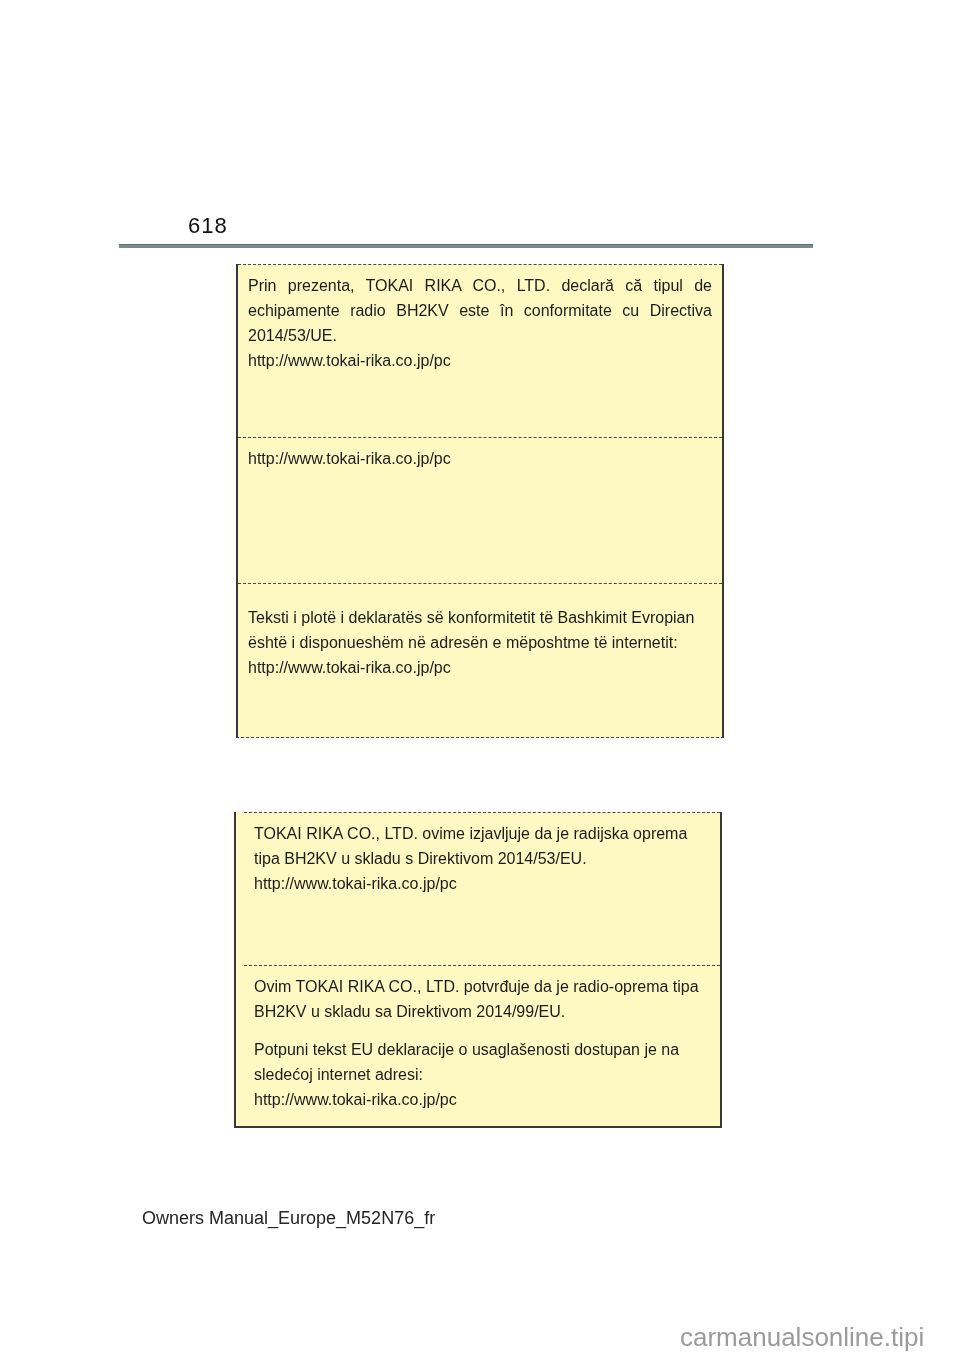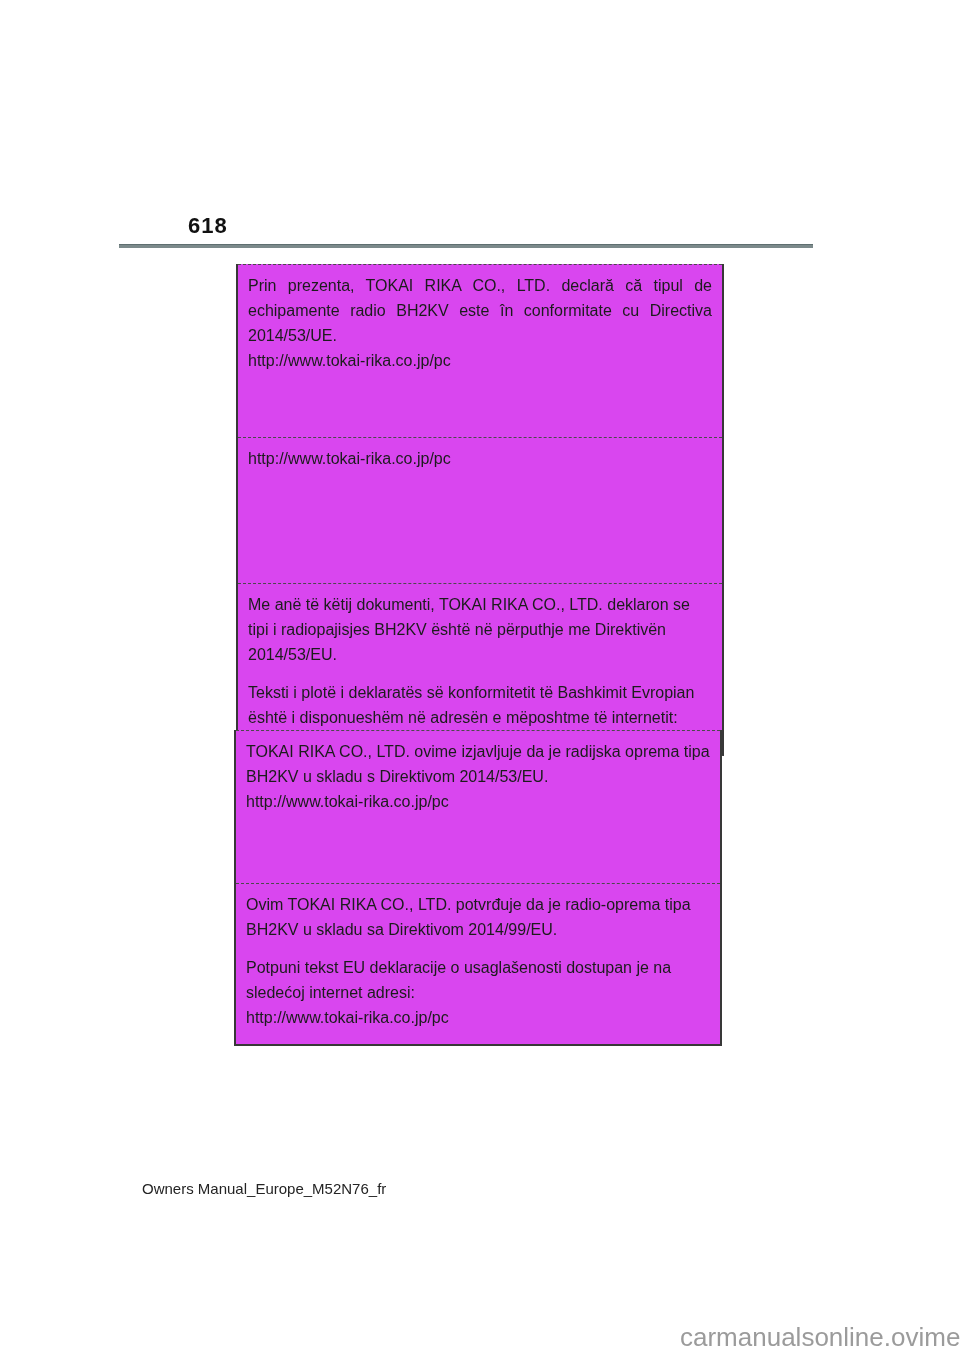--- a/index.html
+++ b/index.html
@@ -11,44 +11,44 @@
     font-family: "Liberation Sans", "DejaVu Sans", sans-serif;
     color: #1c1c1c;
     overflow: hidden;
   }
 
   .page-number {
     position: absolute;
     left: 188px;
     top: 213px;
     font-size: 22px;
-    font-weight: bold;
+    font-weight: normal;
     letter-spacing: 1px;
     color: #111;
   }
 
   .header-rule {
     position: absolute;
     left: 119px;
     top: 244px;
     width: 694px;
     height: 4px;
     background: #7c8a8b;
     border-top: 1px solid #5f6f70;
   }
 
   .decl-group {
     position: absolute;
     width: 488px;
     border-left: 2px solid #383838;
     border-right: 2px solid #383838;
-    background: #d946ef;
+    background: #fef9c3;
   }
   .decl-group-1 { left: 236px; top: 264px; border-bottom: 1px dashed #4a4a4a; }
-  .decl-group-2 { left: 234px; top: 730px; border-bottom: 2px solid #383838; }
+  .decl-group-2 { left: 234px; top: 812px; border-bottom: 2px solid #383838; padding-left: 8px; }
 
   .decl-section {
     border-top: 1px dashed #4a4a4a;
     padding: 8px 10px 0 10px;
     font-size: 16px;
     line-height: 25px;
     color: #1c1c1c;
   }
   .decl-section.justify p.decl-para { text-align: justify; }
 
@@ -62,22 +62,22 @@
 
   .sec-h-173 { min-height: 173px; }
   .sec-h-146 { min-height: 146px; }
   .sec-h-154 { min-height: 154px; }
   .sec-h-153 { min-height: 153px; }
   .sec-h-161 { min-height: 161px; }
 
   .footer-filename {
     position: absolute;
     left: 142px;
-    top: 1180px;
-    font-size: 15px;
+    top: 1208px;
+    font-size: 18px;
     color: #242424;
   }
 
   .watermark {
     position: absolute;
     left: 680px;
     top: 1322px;
     font-size: 26px;
     letter-spacing: 0px;
     color: #9b9b9b;
@@ -94,21 +94,20 @@
   <div class="decl-section justify sec-h-173">
     <p class="decl-para">Prin prezenta, TOKAI RIKA CO., LTD. declară că tipul de echipamente radio BH2KV este în conformitate cu Directiva 2014/53/UE.</p>
     <span class="decl-link">http://www.tokai-rika.co.jp/pc</span>
   </div>
 
   <div class="decl-section justify sec-h-146">
     <span class="decl-link">http://www.tokai-rika.co.jp/pc</span>
   </div>
 
   <div class="decl-section sec-h-154">
-    <p class="decl-para">Me anë të këtij dokumenti, TOKAI RIKA CO., LTD. deklaron se tipi i radiopajisjes BH2KV është në përputhje me Direktivën 2014/53/EU.</p>
     <p class="decl-para decl-para2">Teksti i plotë i deklaratës së konformitetit të Bashkimit Evropian është i disponueshëm në adresën e mëposhtme të internetit:</p>
     <span class="decl-link">http://www.tokai-rika.co.jp/pc</span>
   </div>
 
 </div>
 
 <div class="decl-group decl-group-2">
 
   <div class="decl-section sec-h-153">
     <p class="decl-para">TOKAI RIKA CO., LTD. ovime izjavljuje da je radijska oprema tipa BH2KV u skladu s Direktivom 2014/53/EU.</p>
@@ -118,13 +117,13 @@
   <div class="decl-section sec-h-161">
     <p class="decl-para">Ovim TOKAI RIKA CO., LTD. potvrđuje da je radio-oprema tipa BH2KV u skladu sa Direktivom 2014/99/EU.</p>
     <p class="decl-para decl-para2">Potpuni tekst EU deklaracije o usaglašenosti dostupan je na sledećoj internet adresi:</p>
     <span class="decl-link">http://www.tokai-rika.co.jp/pc</span>
   </div>
 
 </div>
 
 <div class="footer-filename">Owners Manual_Europe_M52N76_fr</div>
 
-<div class="watermark">carmanualsonline.ovime</div>
+<div class="watermark">carmanualsonline.tipi</div>
 
 </body></html>

